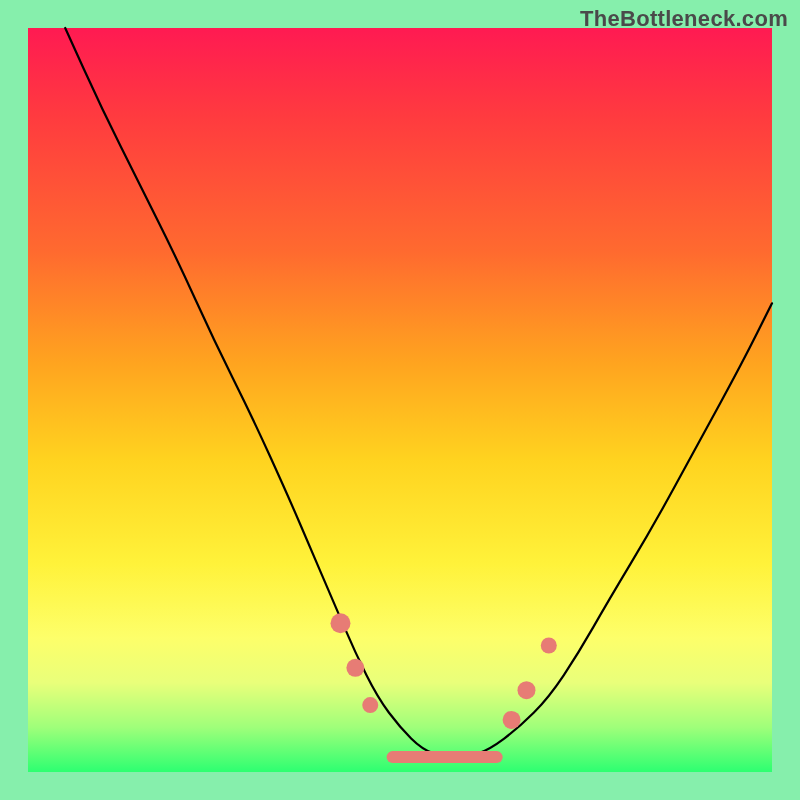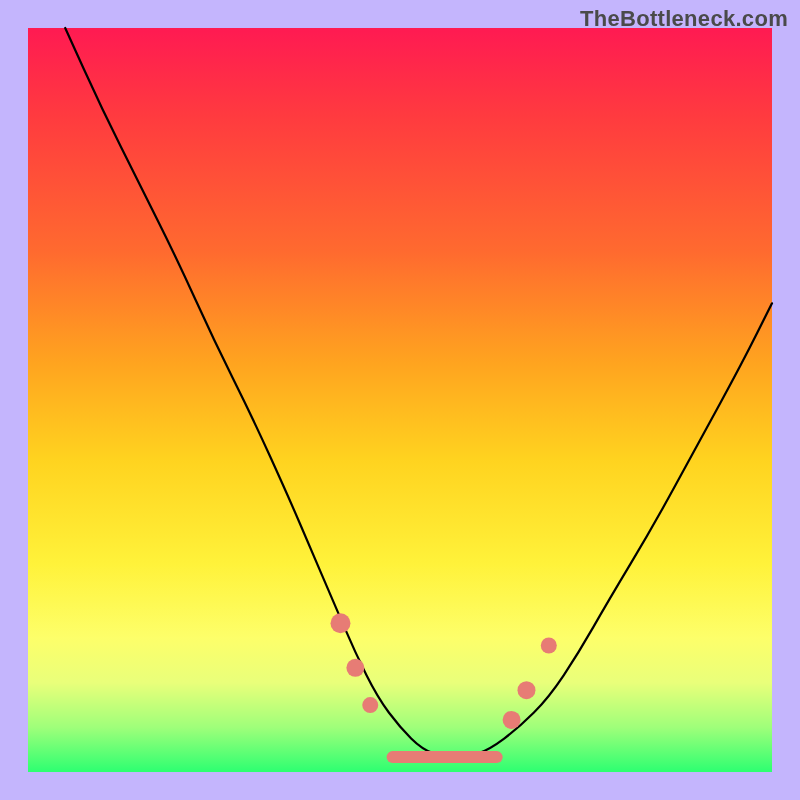--- a/index.html
+++ b/index.html
@@ -8,21 +8,21 @@
     width: 800px;
     height: 800px;
     background: #000;
     font-family: Arial, Helvetica, sans-serif;
     overflow: hidden;
   }
   .frame {
     position: relative;
     width: 800px;
     height: 800px;
-    background: #c4b5fd;
+    background: #86efac;
   }
   .plot {
     position: absolute;
     left: 28px;
     top: 28px;
     width: 744px;
     height: 744px;
     background: linear-gradient(to bottom,
       #ff1a52 0%,
       #ff3b3f 12%,

